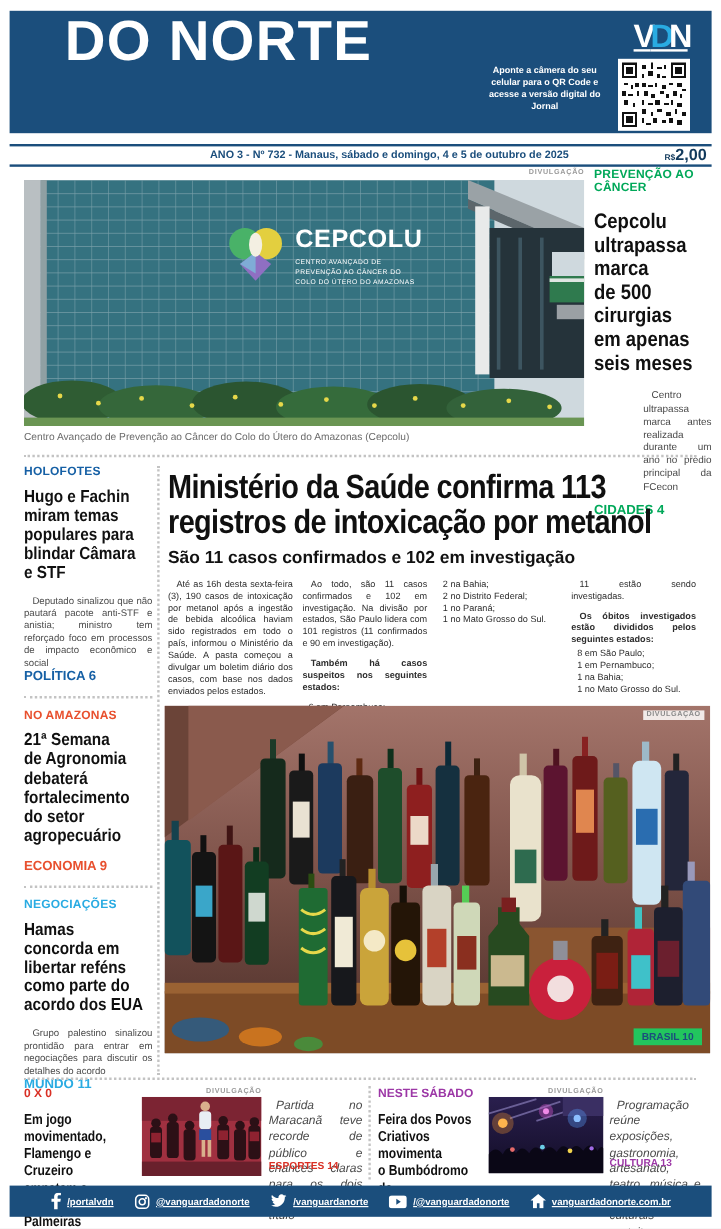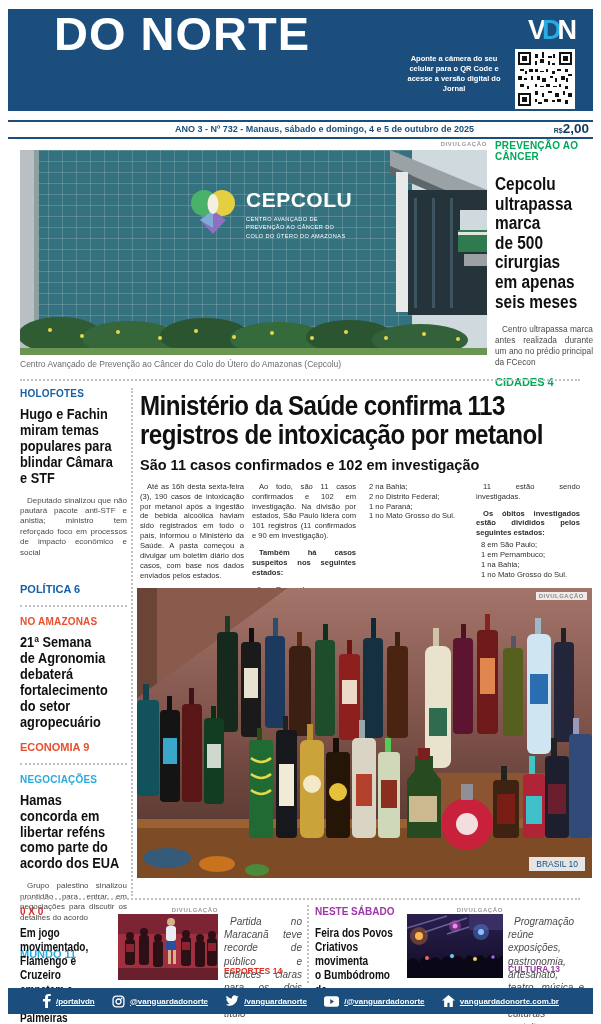--- a/index.html
+++ b/index.html
@@ -2,21 +2,21 @@
 <html><head>
 <meta charset="utf-8">
 <style>
   html,body{margin:0;padding:0;background:#e9e9e9;}
   .page{position:relative;width:601px;height:1024px;background:#fff;margin:0 auto;
         font-family:"Liberation Sans",sans-serif;overflow:hidden;}
   
   .mast{position:absolute;left:8px;top:9px;width:585px;height:102px;background:#1b4e7c;}
   .brand{position:absolute;left:46px;top:2px;color:#fff;font-weight:bold;
          font-size:47px;line-height:.99;letter-spacing:1px;}
-  .vdn{position:absolute;right:20px;top:6px;font-weight:bold;font-size:27px;letter-spacing:-4px;color:#fff;}
+  .vdn{position:absolute;right:20px;top:6px;font-weight:bold;font-size:27px;letter-spacing:-4px;color:#fff;text-decoration:underline;}
   .vdn .d{color:#29abe2;}
   .qrtext{position:absolute;right:86px;top:45px;width:106px;color:#fff;font-weight:bold;
           font-size:7.5px;line-height:1.35;text-align:center;}
   .qrbox{position:absolute;right:18px;top:40px;width:60px;height:60px;background:#fff;padding:3px;box-sizing:border-box;}
   
   .strip-line{position:absolute;left:8px;width:585px;height:2px;background:#1b4e7c;}
   .edition{position:absolute;left:0;top:124px;width:601px;text-align:center;color:#1b4e7c;
            font-weight:bold;font-size:9px;padding-left:24px;}
   .price{position:absolute;right:12px;top:121px;color:#123a5c;font-weight:bold;font-size:13.5px;}
   .price .cur{font-size:7px;font-weight:bold;}
@@ -37,45 +37,45 @@
   .leadphoto{position:absolute;left:20px;top:150px;width:467px;height:205px;overflow:hidden;}
   .leadcredit{position:absolute;left:20px;top:141px;width:467px;text-align:right;}
   .ceplogo{position:absolute;left:168px;top:38px;display:flex;align-items:flex-start;}
   .ceplogo .txt{margin-left:8px;color:#fff;}
   .ceplogo .t1{font-weight:bold;font-size:21px;letter-spacing:.5px;}
   .ceplogo .t2{font-size:5.6px;line-height:1.5;letter-spacing:.4px;margin-top:3px;}
   .caption{position:absolute;left:20px;top:359px;font-size:8.5px;color:#6b6b6b;}
   
   .cancercol{position:absolute;left:495px;top:140px;width:98px;}
   .cancercol .headline{font-size:17.5px;line-height:1.12;margin-top:13px;}
-  .cancercol .summary{font-size:8.3px;line-height:1.3;margin-top:12px;}
+  .cancercol .summary{font-size:8.3px;line-height:1.3;margin-top:12px;margin-left:41px;}
   .cancercol .secref{margin-top:9px;}
   
   .leftcol{position:absolute;left:20px;top:388px;width:107px;}
   .leftcol .headline{font-size:14.5px;line-height:1.1;margin-top:8px;}
   .leftcol .summary{font-size:8px;line-height:1.3;margin-top:9px;}
-  .leftcol .secref{margin-top:25px;}
+  .leftcol .secref{margin-top:0;}
   .leftcol .dotted-h{margin:10px 0 9px 0;}
   .vsep-main{position:absolute;left:131px;top:388px;height:508px;}
   .hsep-top{position:absolute;left:20px;top:379px;width:560px;}
   .hsep-bottom{position:absolute;left:20px;top:898px;width:560px;}
   
   .mainstory{position:absolute;left:140px;top:388px;width:452px;}
   .mainstory .headline{font-size:28px;line-height:1.05;letter-spacing:-.6px;margin-top:3px;}
   .subhead{font-weight:bold;font-size:14.5px;color:#111;margin-top:7px;}
   .bodycols{display:flex;gap:8px;margin-top:9px;}
   .bcol{width:104px;font-size:7.6px;line-height:1.3;color:#2e2e2e;text-align:justify;}
   .bcol p{margin:0 0 7px 0;text-indent:7px;}
   .bcol .lead-bold{font-weight:bold;}
   .bcol .li{margin:0;text-indent:5px;text-align:left;}
   .mainphoto{position:absolute;left:137px;top:588px;width:455px;height:290px;overflow:hidden;}
   .photo-credit-chip{position:absolute;top:4px;right:5px;background:rgba(255,255,255,.85);
       color:#8a8a8a;font-size:6px;font-weight:bold;letter-spacing:.5px;padding:1px 3px;}
-  .photo-badge{position:absolute;bottom:7px;right:7px;background:#e5e5e5;color:#1b4e7c;
-      font-weight:normal;font-size:8.5px;padding:2px 7px;}
+  .photo-badge{position:absolute;bottom:7px;right:7px;background:#22c55e;color:#1b4e7c;
+      font-weight:bold;font-size:8.5px;padding:2px 7px;}
   
   .bstory-kicker{position:absolute;top:906px;font-weight:bold;font-size:10px;}
   .bheadline{position:absolute;top:926px;font-weight:bold;font-size:12px;line-height:1.18;
              color:#101010;white-space:pre-line;}
   .bphoto{position:absolute;top:914px;overflow:hidden;}
   .bcredit{position:absolute;top:907px;text-align:right;}
   .bsummary{position:absolute;top:915px;font-size:10px;line-height:1.32;color:#4a4a4a;
             text-align:justify;text-indent:6px;font-style:italic;}
   .bref{position:absolute;font-weight:bold;font-size:8.5px;}
   .vsep-bottom{position:absolute;left:307px;top:905px;height:78px;}

